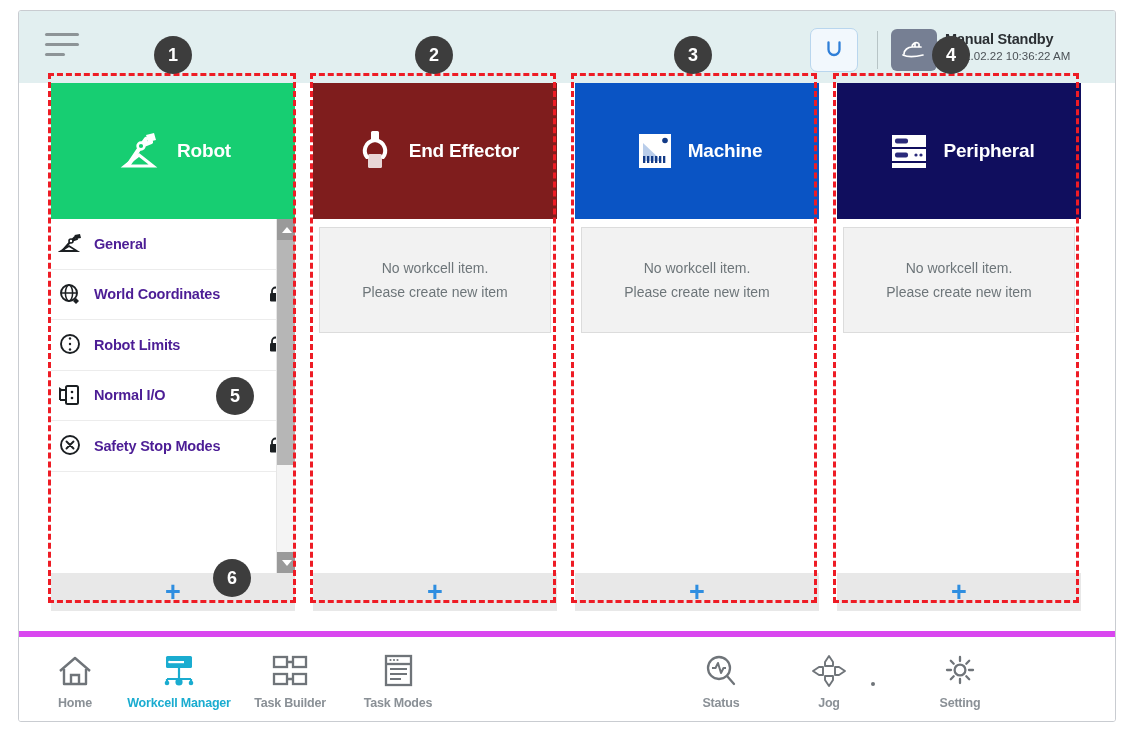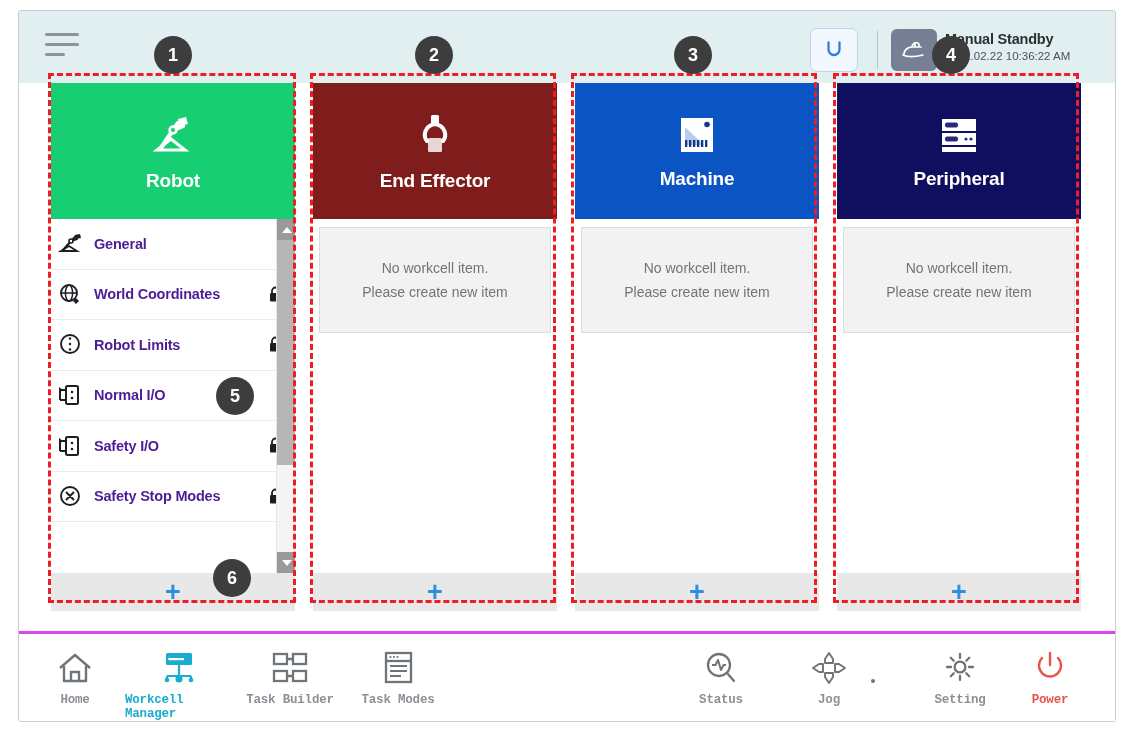--- a/index.html
+++ b/index.html
@@ -76,21 +76,21 @@
     width: 1036px; height: 528px;
     display: flex; gap: 18px;
   }
   .card {
     width: 244px;
     display: flex; flex-direction: column;
     background: #ffffff;
   }
   .card-head {
     height: 136px;
-    display: flex; flex-direction: column;
+    display: flex; flex-direction: row;
     align-items: center; justify-content: center;
     color: #ffffff;
     gap: 10px;
   }
   .card-title {
     font-size: 19px; font-weight: bold;
     letter-spacing: -0.2px;
   }
   .card-body {
     flex: 1;
@@ -153,22 +153,21 @@
     position: absolute; left: 0; top: 21px;
     width: 19px; height: 225px;
     background: #b6b6b6;
   }
 
   
   .bottom {
     position: absolute; left: 0; bottom: 0;
     width: 100%; height: 90px;
     background: #ffffff;
-    border-top: 3px solid #d946ef;
-    font-family: Liberation Mono, monospace;
+    border-top: 6px solid #d946ef;
   }
   .nav-item {
     position: absolute; top: 14px;
     width: 108px;
     display: flex; flex-direction: column; align-items: center; gap: 7px;
   }
   .nav-label { font-size: 12.5px; font-weight: bold; color: #8a9096; letter-spacing: -0.2px; }
   .nav-item.active .nav-label { color: #1aacd0; }
   .nav-item.power .nav-label { color: #e8534a; }
   .nav-ico { height: 38px; display: flex; align-items: flex-end; }
@@ -295,38 +294,20 @@
                 <rect x="8" y="3" width="12" height="18" rx="1.5" fill="none" stroke="#1b1f22" stroke-width="2"></rect>
                 <circle cx="14" cy="9" r="1.3" fill="#1b1f22"></circle>
                 <circle cx="14" cy="15" r="1.3" fill="#1b1f22"></circle>
                 <path d="M8 7 H2 M8 17 H2 M2 7 V17" fill="none" stroke="#1b1f22" stroke-width="2"></path>
                 <path d="M1 4 l0 6 l4 -3 Z" fill="#1b1f22"></path>
               </svg>
             </span>
             <span class="li-label">Normal I/O</span>
           </div>
 
-          <div class="list-item">
-            <span class="li-icon">
-              <svg width="25" height="24" viewBox="0 0 25 24">
-                <rect x="8" y="3" width="12" height="18" rx="1.5" fill="none" stroke="#1b1f22" stroke-width="2"></rect>
-                <circle cx="14" cy="9" r="1.3" fill="#1b1f22"></circle>
-                <circle cx="14" cy="15" r="1.3" fill="#1b1f22"></circle>
-                <path d="M8 7 H2 M8 17 H2 M2 7 V17" fill="none" stroke="#1b1f22" stroke-width="2"></path>
-                <path d="M1 4 l0 6 l4 -3 Z" fill="#1b1f22"></path>
-              </svg>
-            </span>
-            <span class="li-label">Safety I/O</span>
-            <span class="lock">
-              <svg width="15" height="17" viewBox="0 0 15 17">
-                <path d="M4 7 V5 a3.5 3.5 0 0 1 7 0 V7" fill="none" stroke="#1b1f22" stroke-width="1.8"></path>
-                <rect x="2" y="7" width="11" height="8.5" rx="1.3" fill="#1b1f22"></rect>
-              </svg>
-            </span>
-          </div>
 
           <div class="list-item">
             <span class="li-icon">
               <svg width="25" height="25" viewBox="0 0 25 25">
                 <circle cx="12" cy="12" r="9" fill="none" stroke="#1b1f22" stroke-width="1.9"></circle>
                 <path d="M8.5 8.5 L15.5 15.5 M15.5 8.5 L8.5 15.5" stroke="#1b1f22" stroke-width="1.9" stroke-linecap="round"></path>
               </svg>
             </span>
             <span class="li-label">Safety Stop Modes</span>
             <span class="lock">
@@ -514,29 +495,20 @@
           <circle cx="19" cy="17" r="5.4" fill="none" stroke="#6f7479" stroke-width="2.3"></circle>
           <g stroke="#6f7479" stroke-width="2.3" stroke-linecap="round">
             <path d="M19 4 v4 M19 26 v4 M6 17 h4 M28 17 h4"></path>
             <path d="M9.8 7.8 l2.9 2.9 M25.3 23.3 l2.9 2.9 M28.2 7.8 l-2.9 2.9 M12.7 23.3 l-2.9 2.9"></path>
           </g>
         </svg>
       </span>
       <span class="nav-label">Setting</span>
     </div>
 
-    <div class="nav-item power" style="left:977px">
-      <span class="nav-ico">
-        <svg width="38" height="36" viewBox="0 0 38 36">
-          <path d="M11 8 A11 11 0 1 0 27 8" fill="none" stroke="#e8534a" stroke-width="2.4" stroke-linecap="round"></path>
-          <path d="M19 3 V15" stroke="#e8534a" stroke-width="2.4" stroke-linecap="round"></path>
-        </svg>
-      </span>
-      <span class="nav-label">Power</span>
-    </div>
   </div>
 </div>
 
 <div>
   <div class="dash" style="left:48px;  top:73px;  width:248px; height:530px;"></div>
   <div class="dash" style="left:310px; top:73px;  width:246px; height:530px;"></div>
   <div class="dash" style="left:571px; top:73px;  width:246px; height:530px;"></div>
   <div class="dash" style="left:833px; top:73px;  width:246px; height:530px;"></div>
 
   <div class="badge" style="left:154px; top:36px;">1</div>

